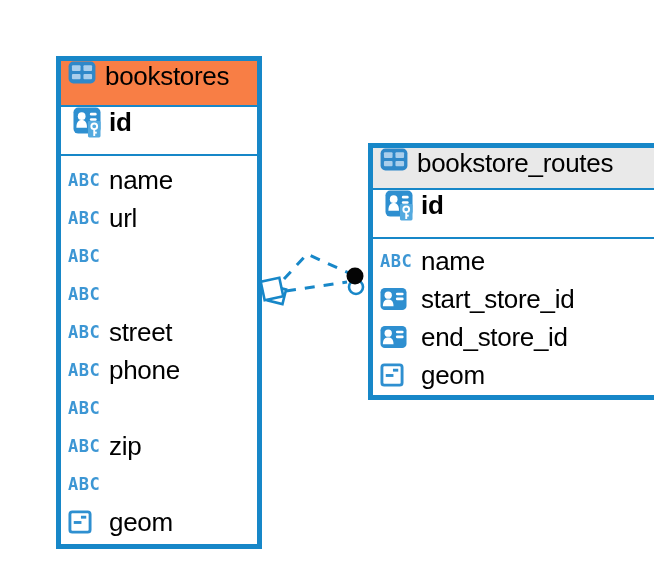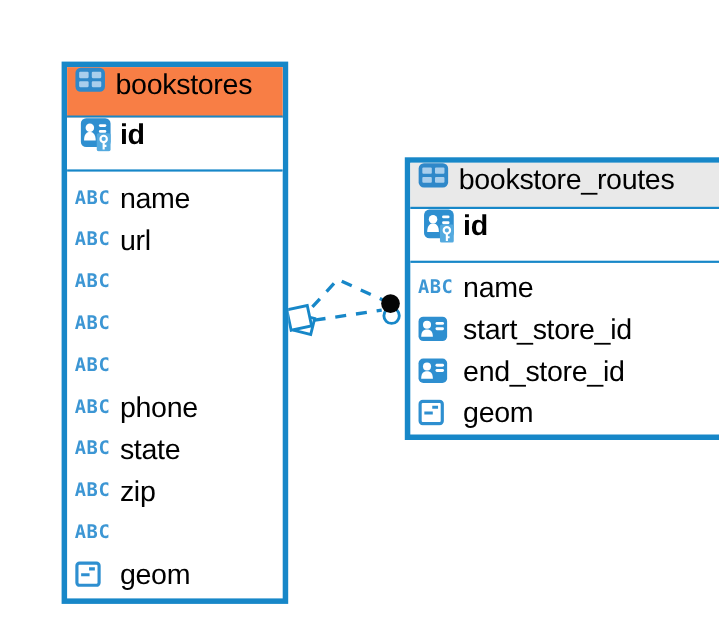--- a/index.html
+++ b/index.html
@@ -144,32 +144,32 @@
       </div>
       <div class="row">
         <span class="icon-cell">
             <span class="abc">ABC</span>
           </span>
       </div>
       <div class="row">
         <span class="icon-cell">
             <span class="abc">ABC</span>
           </span>
+        <span class="label">street</span>
       </div>
       <div class="row">
         <span class="icon-cell">
             <span class="abc">ABC</span>
           </span>
         <span class="label">phone</span>
       </div>
       <div class="row">
         <span class="icon-cell">
             <span class="abc">ABC</span>
           </span>
-        <span class="label">state</span>
       </div>
       <div class="row">
         <span class="icon-cell">
             <span class="abc">ABC</span>
           </span>
         <span class="label">zip</span>
       </div>
       <div class="row">
         <span class="icon-cell">
             <span class="abc">ABC</span>

